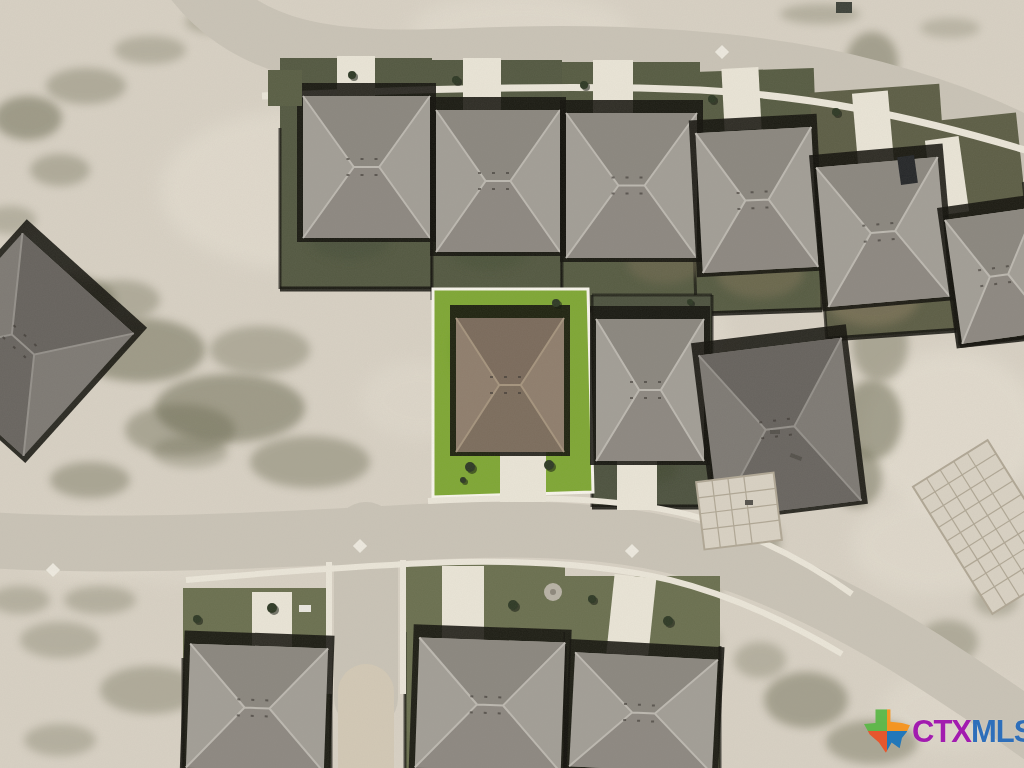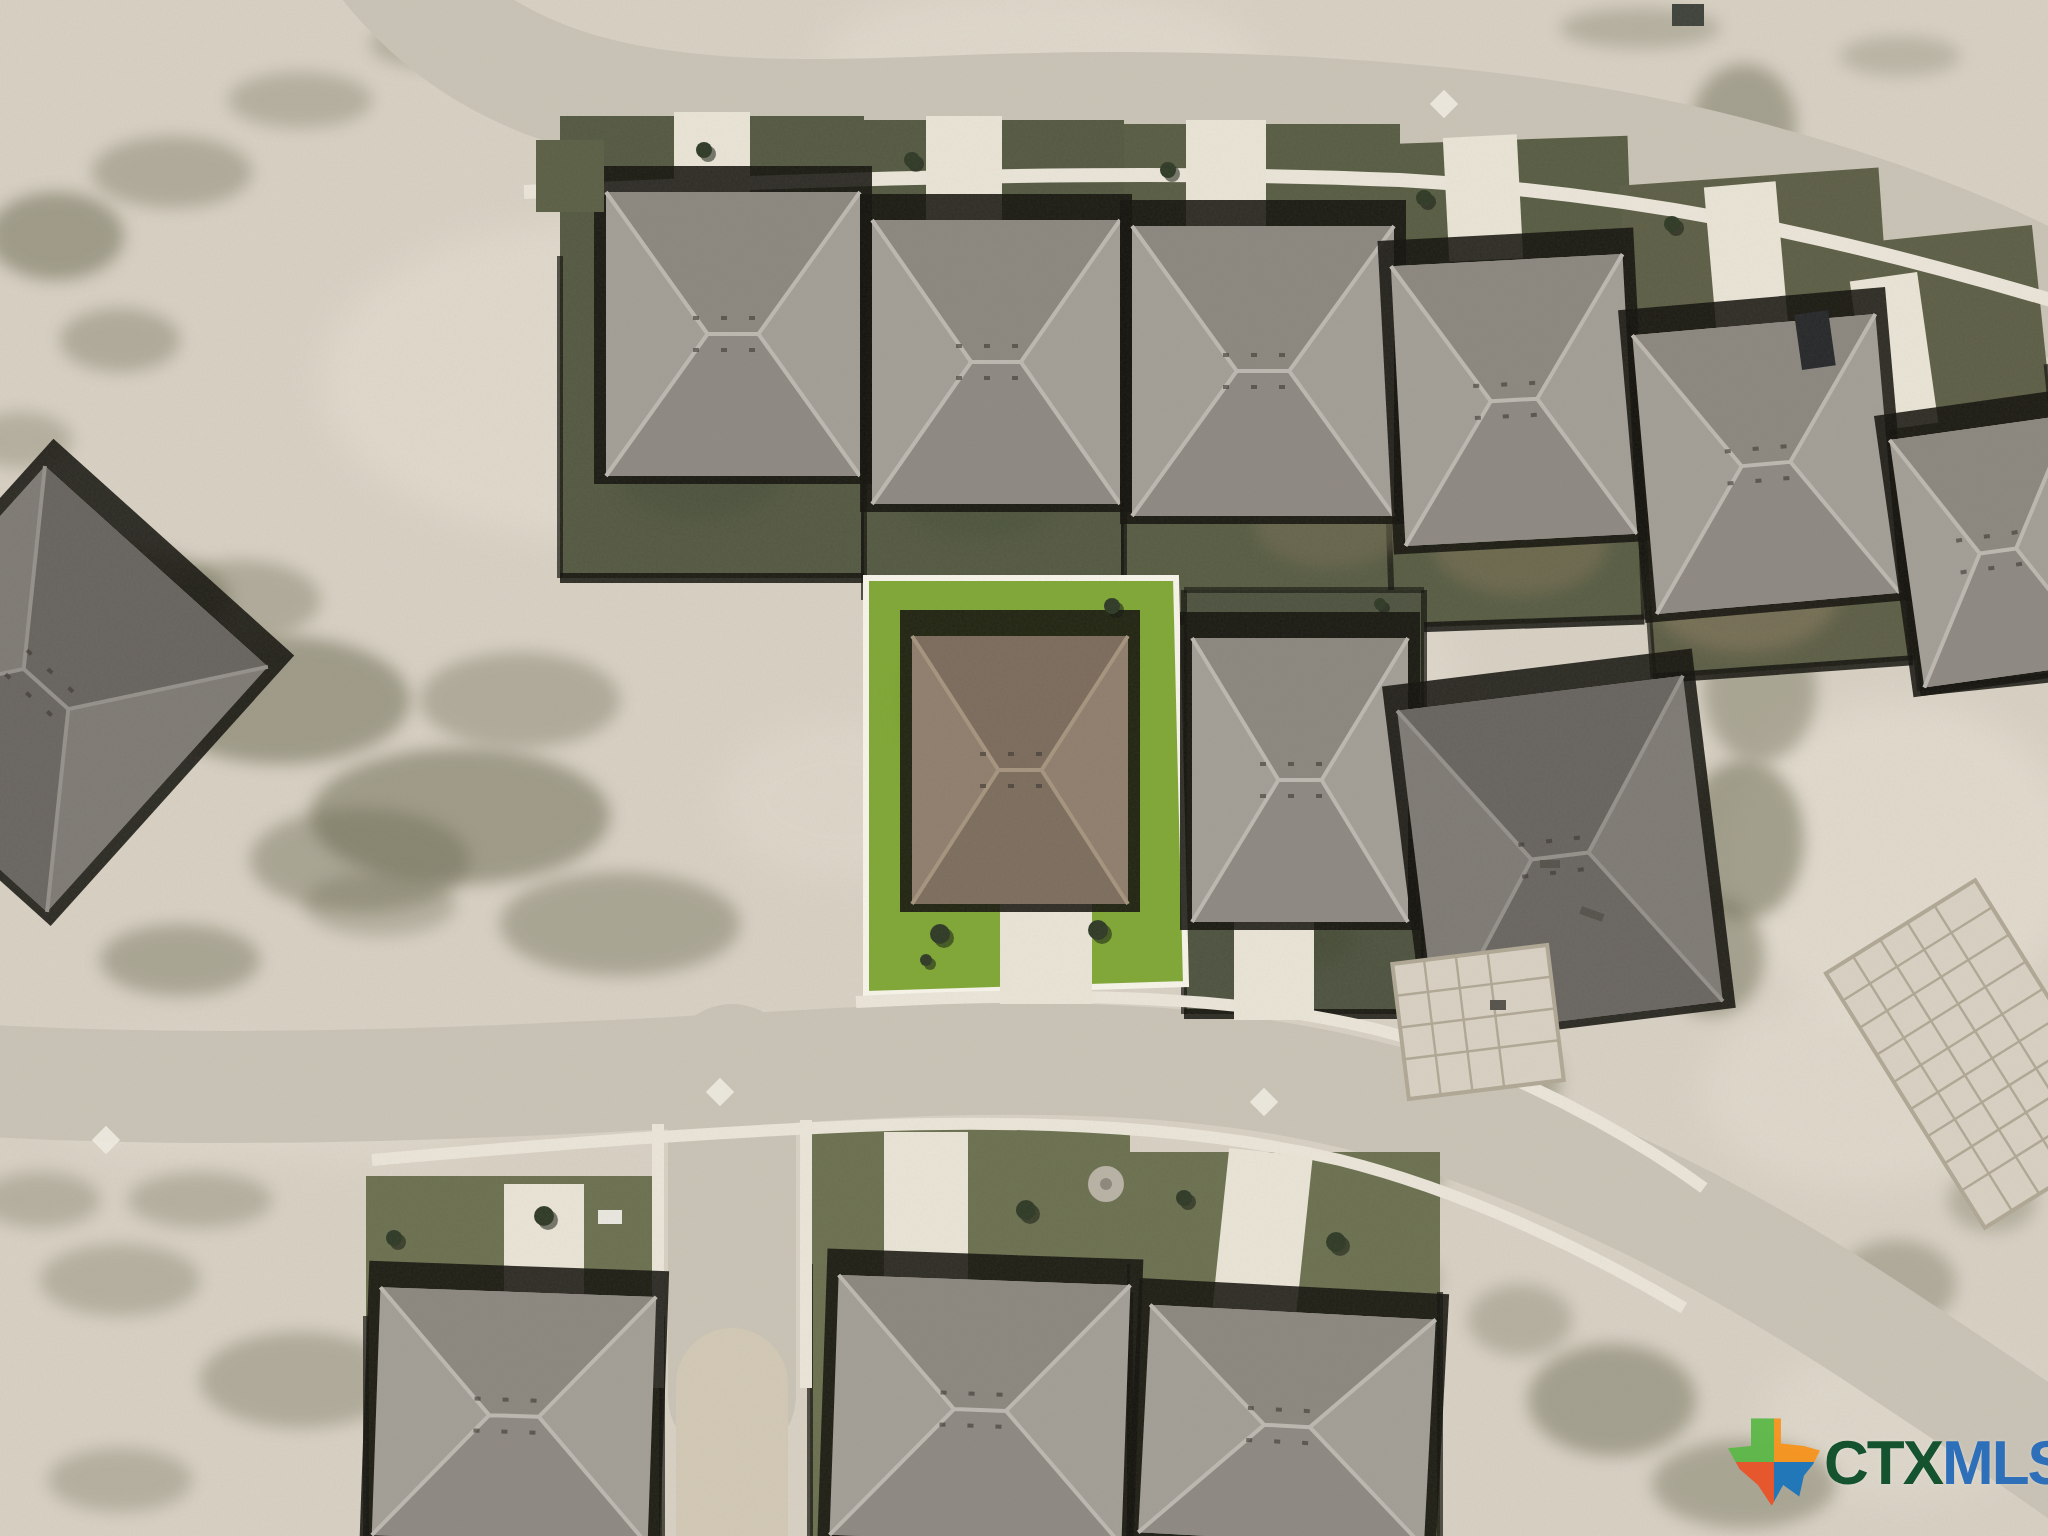--- a/index.html
+++ b/index.html
@@ -445,16 +445,16 @@
           <polygon points="10,1 23,1 23,12 33,13 40,15 37,21 33,26 31,35 24,30 19,39 13,30 5,23 0,14 10,13"></polygon>
         </clipPath>
       </defs>
       <g clip-path="url(#txclip)">
         <rect x="0" y="0" width="20" height="20" fill="#5cb848"></rect>
         <rect x="20" y="0" width="20" height="20" fill="#f7941d"></rect>
         <rect x="20" y="20" width="20" height="20" fill="#1b75bb"></rect>
         <rect x="0" y="20" width="20" height="20" fill="#ea5329"></rect>
       </g>
     </svg>
-    <span class="ctx" style="color: #14532d;">CTX</span>
+    <span class="ctx" style="color: #a21caf;">CTX</span>
     <span class="mls" style="color: rgb(46, 111, 186);">MLS</span>
   </div>
 </div>
 
 </body></html>

